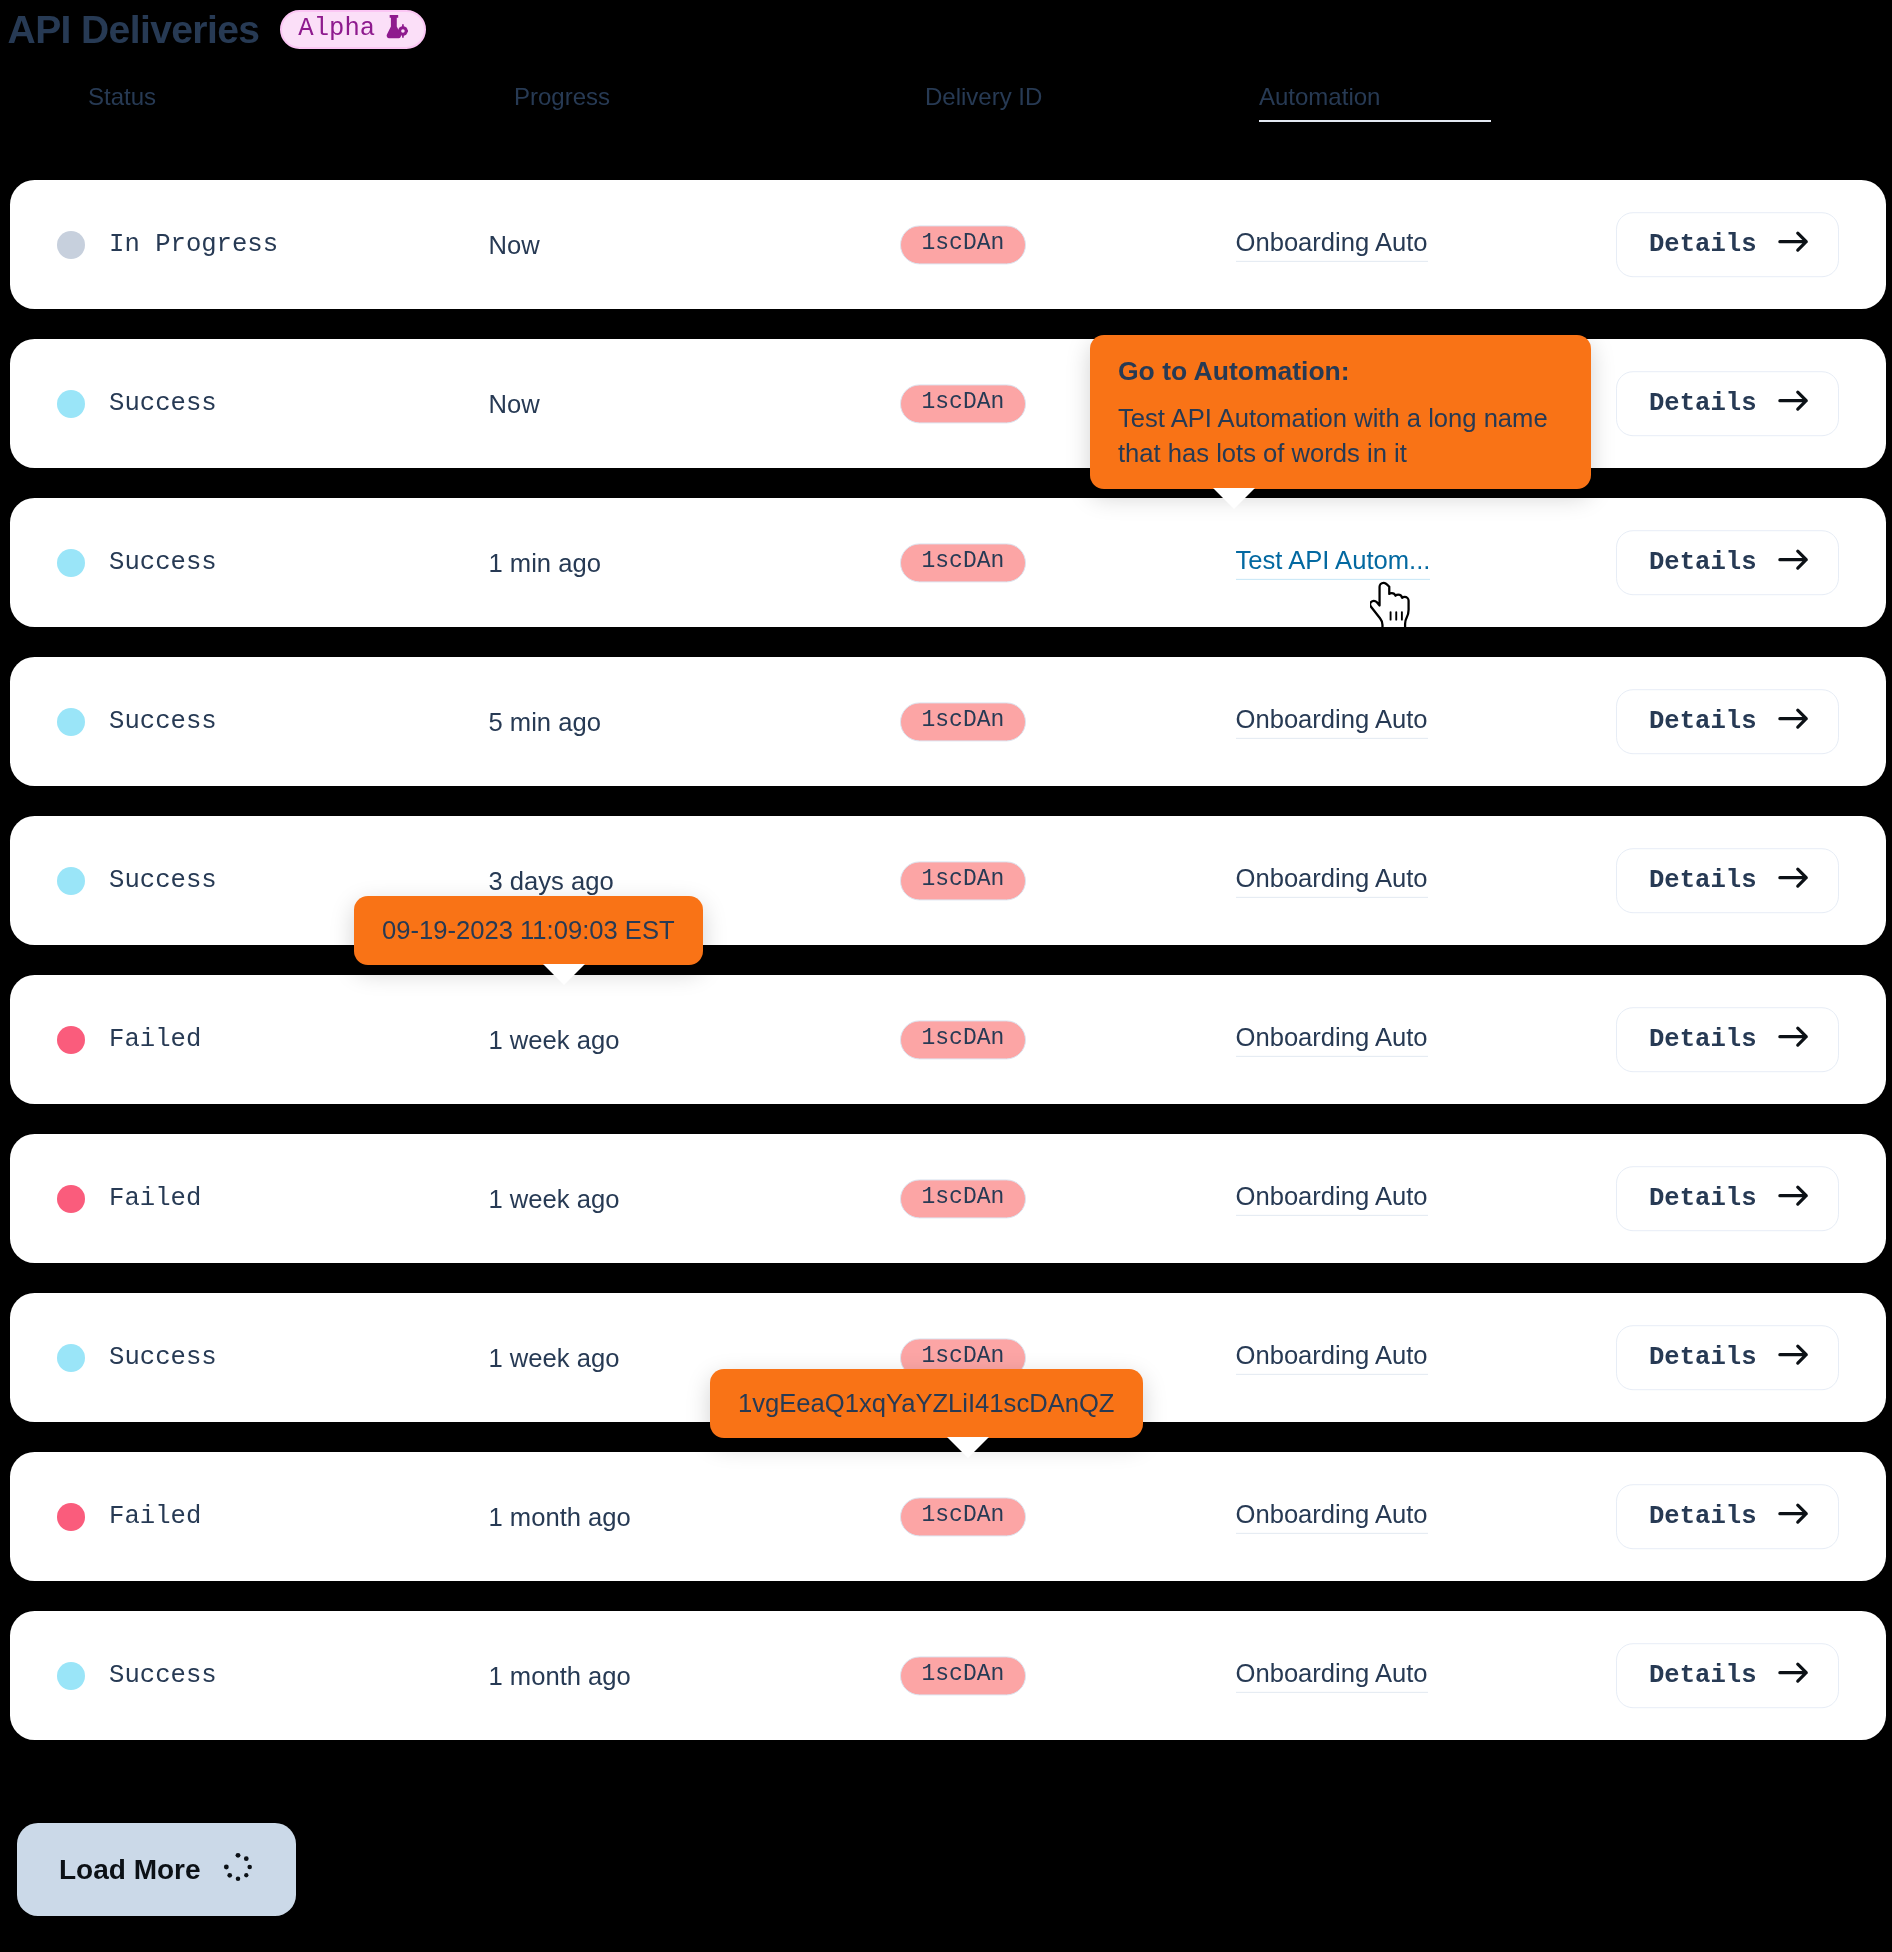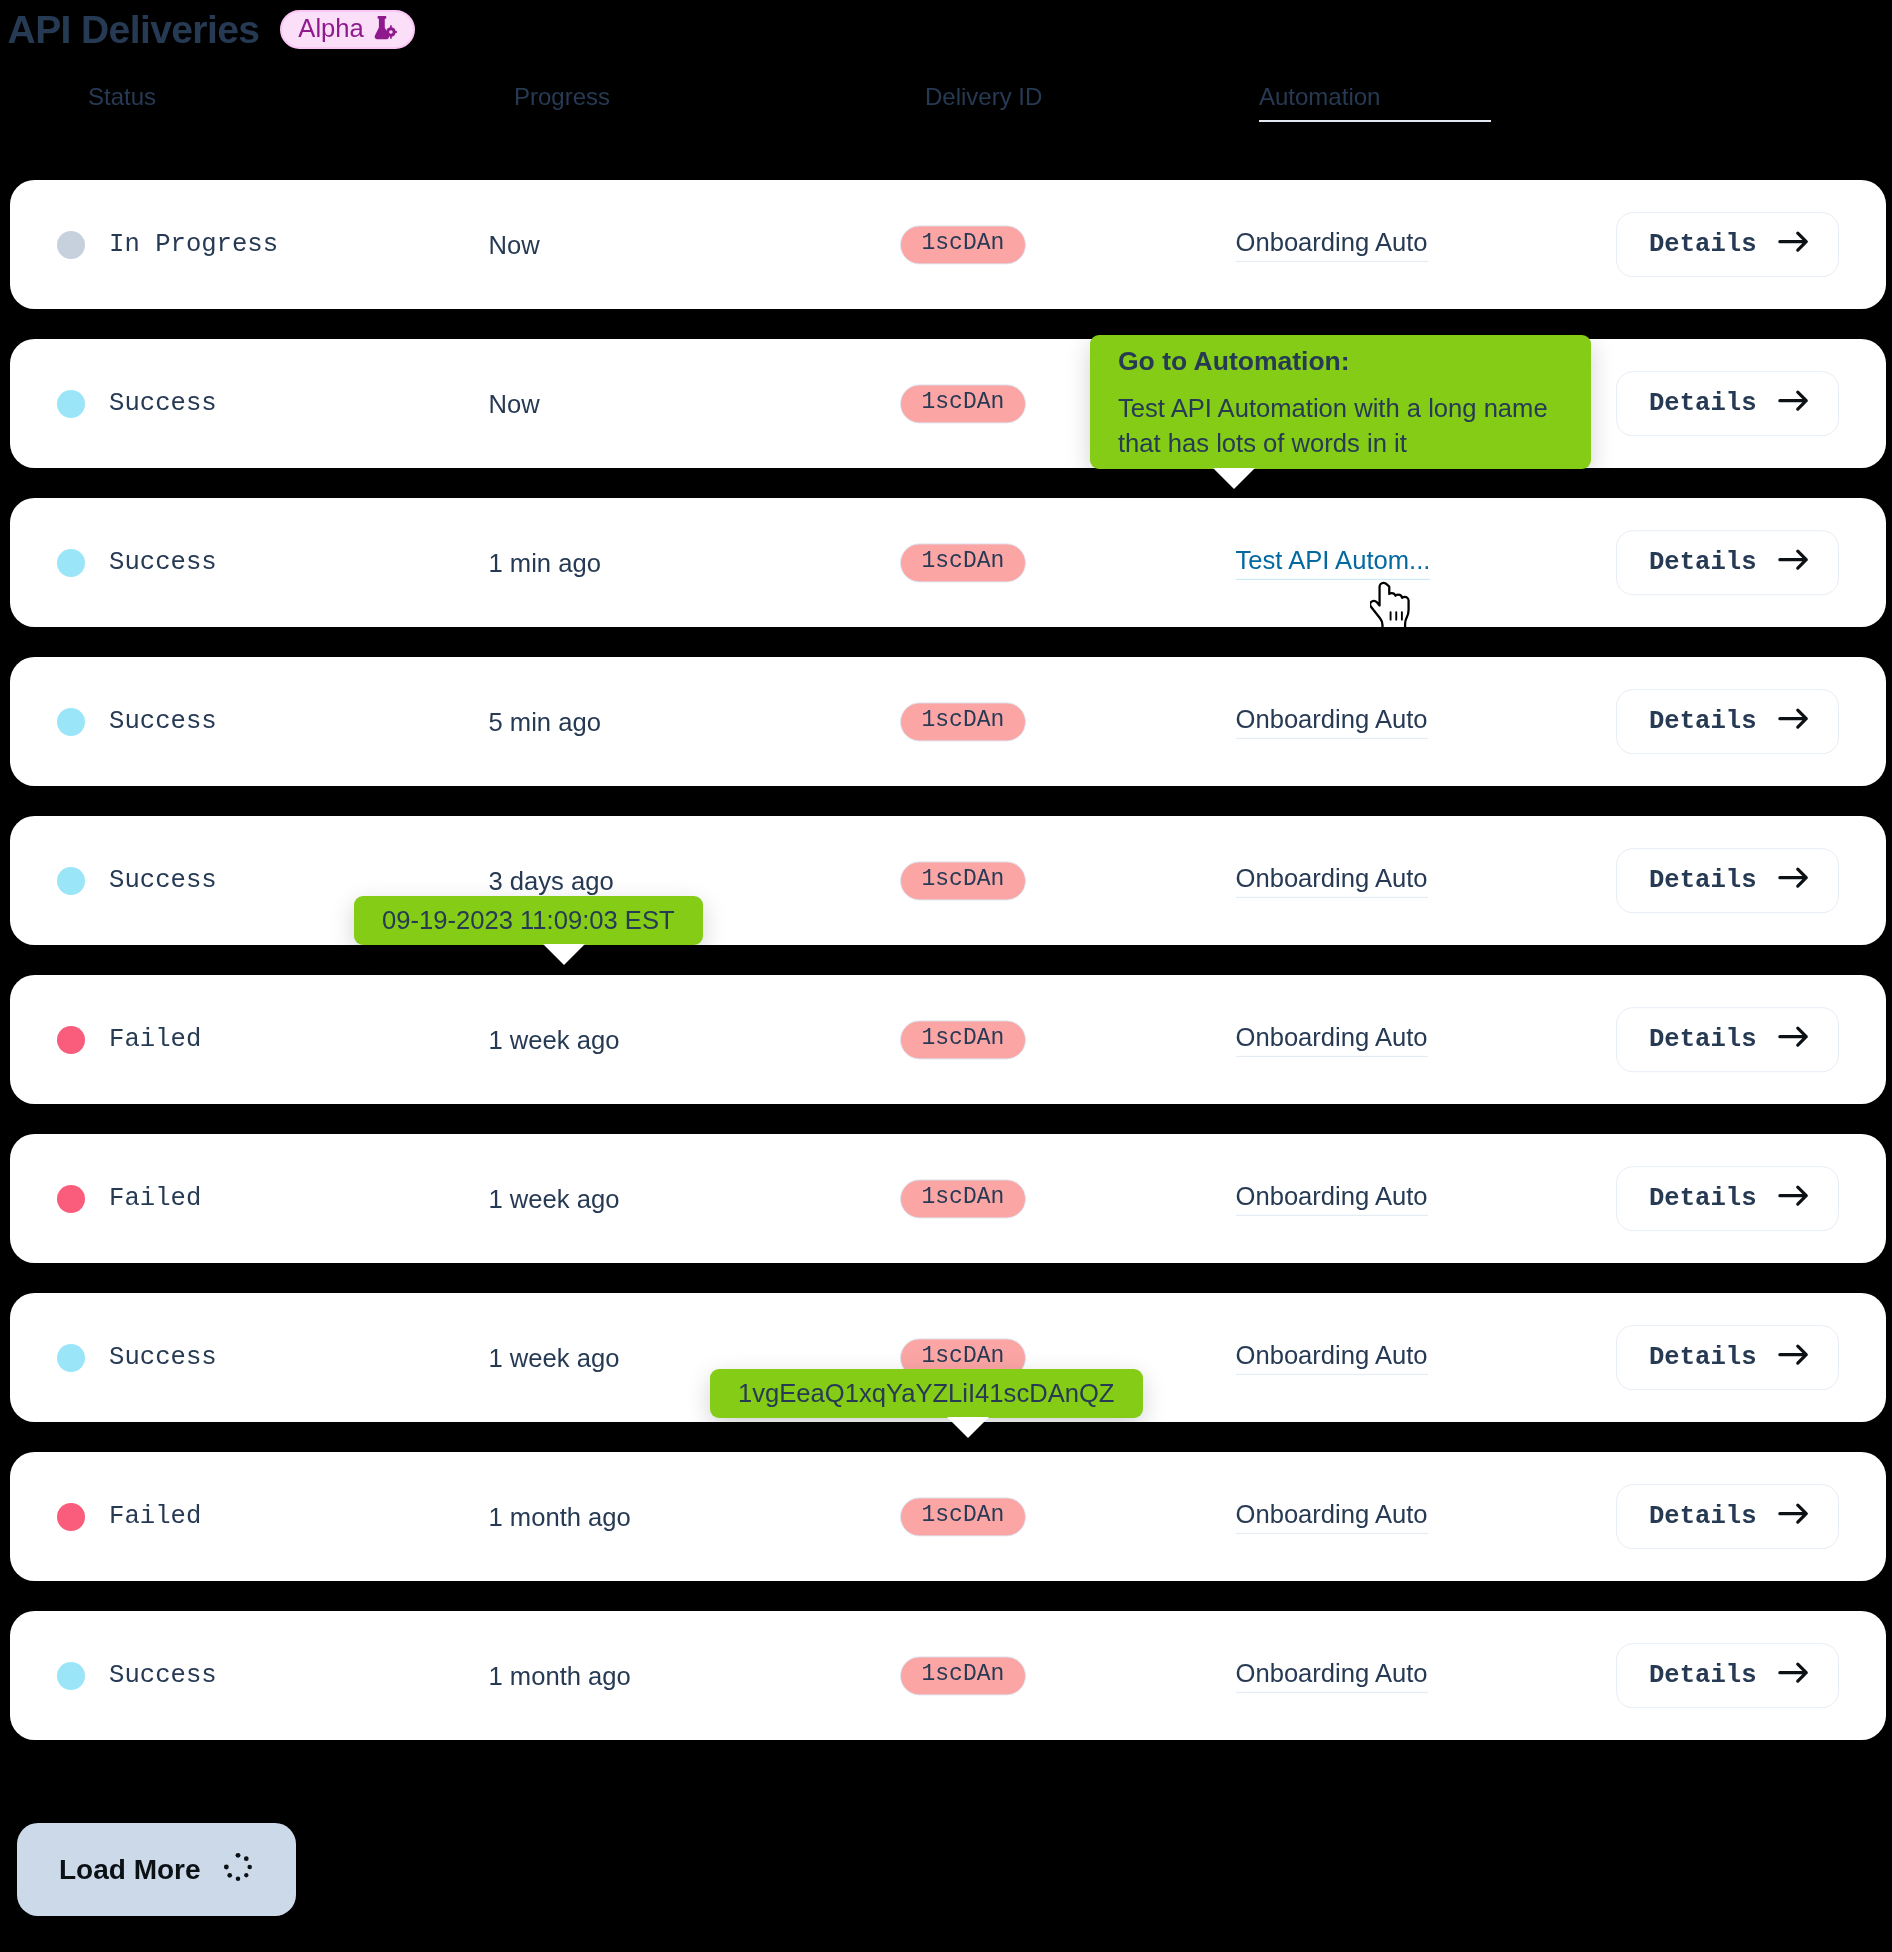--- a/index.html
+++ b/index.html
@@ -36,20 +36,21 @@
   .alpha-badge {
     display: inline-flex;
     align-items: center;
     gap: 8.5px;
     background: #FBDFF8;
     border: 2.8px solid #FBC6F4;
     border-radius: 945px;
     padding: 3.8px 16px 4.7px 16px;
     height: 26.5px;
     box-sizing: content-box;
+    font-family: Liberation Mono, monospace;
   }
   .alpha-badge-label {
     font-size: 25.6px;
     font-weight: 500;
     color: #8E1A8E;
     line-height: 1;
   }
   .flask-icon { display: block; }
 
   
@@ -174,24 +175,24 @@
     color: #273A54;
     line-height: 1;
     cursor: pointer;
     font-family: Liberation Mono, monospace;
   }
   .arrow-icon { display: block; }
 
   
   .tooltip {
     position: absolute;
-    background: #84cc16;
-    border-radius: 9px;
+    background: #f97316;
+    border-radius: 14px;
     box-shadow: 0 7.6px 24.6px rgba(0,0,0,0.18);
-    padding: 9px 28px;
+    padding: 19px 28px;
     color: #273A54;
     z-index: 40;
   }
   .tooltip::after {
     content: "";
     position: absolute;
     bottom: -20px;
     width: 0; height: 0;
     border-left: 21px solid transparent;
     border-right: 21px solid transparent;

